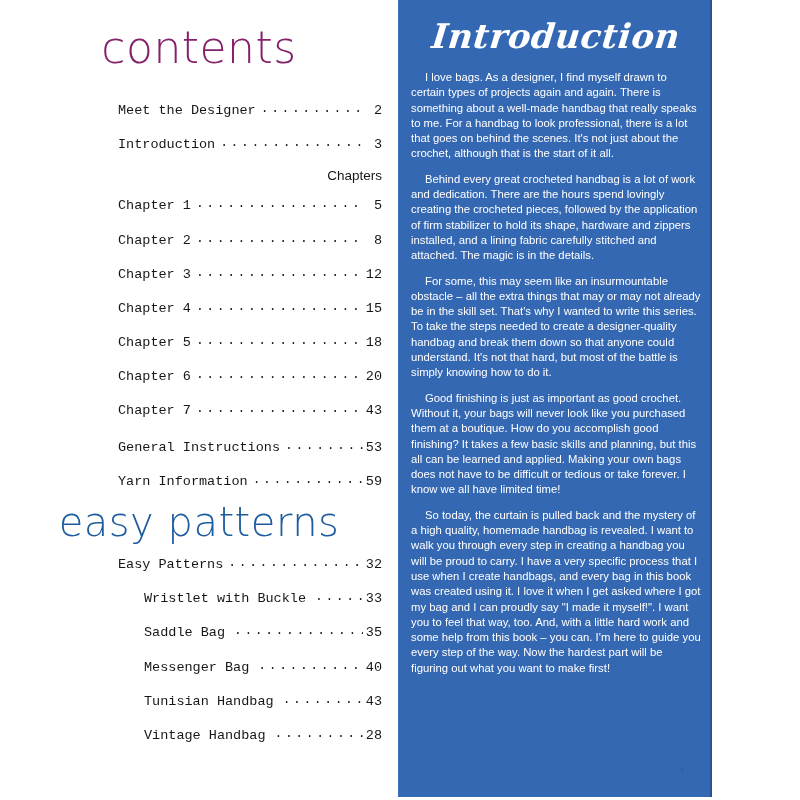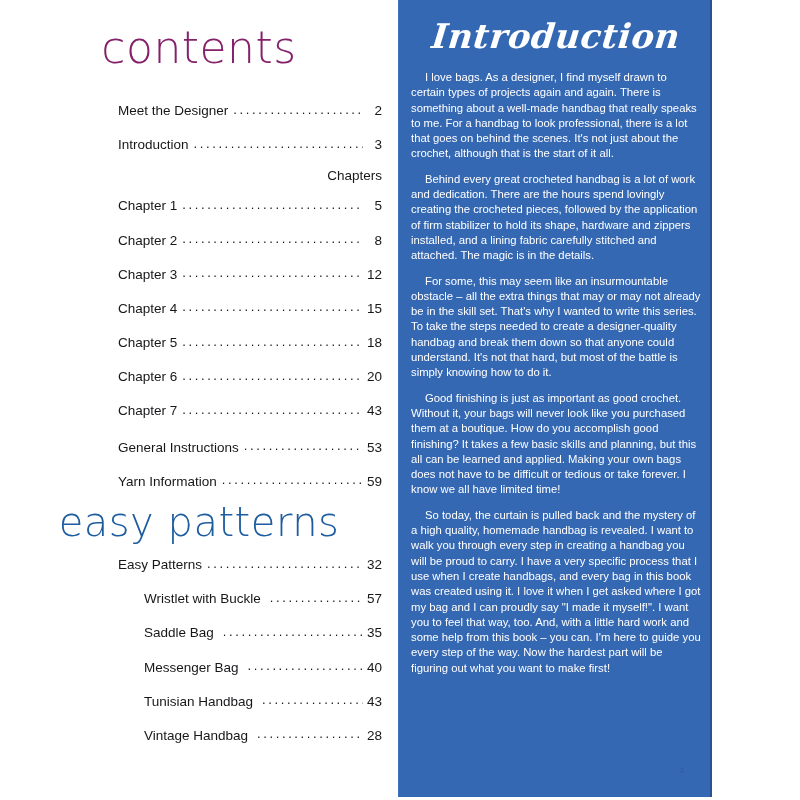--- a/index.html
+++ b/index.html
@@ -50,22 +50,22 @@
   .toc-block {
     position: absolute;
     left: 118px;
     width: 264px;
   }
   #toc-main { top: 104px; }
   #toc-easy { top: 558px; }
 
   .toc-row {
     display: flex;
-    align-items: flex-end;
-    font-family: Liberation Sans, sans-serif;
+    align-items: flex-start;
+    font-family: Liberation Mono, monospace;
     font-size: 13.5px;
     color: #17171a;
     white-space: nowrap;
     line-height: 1.05;
   }
   .toc-row.gap-top { margin-top: 20px; }
   .toc-label { flex: 0 0 auto; }
   .toc-dots {
     flex: 1 1 auto;
     overflow: hidden;
@@ -220,21 +220,21 @@
     <div class="toc-block" id="toc-easy">
       <div id="toc-easy-entries">
           <div class="toc-row">
             <span class="toc-label">Easy Patterns</span>
             <span class="toc-dots">................................................................</span>
             <span class="toc-page">32</span>
           </div>
           <div class="toc-row toc-sub gap-top">
             <span class="toc-label">Wristlet with Buckle</span>
             <span class="toc-dots">................................................................</span>
-            <span class="toc-page">57</span>
+            <span class="toc-page">33</span>
           </div>
           <div class="toc-row toc-sub gap-top">
             <span class="toc-label">Saddle Bag</span>
             <span class="toc-dots">................................................................</span>
             <span class="toc-page">35</span>
           </div>
           <div class="toc-row toc-sub gap-top">
             <span class="toc-label">Messenger Bag</span>
             <span class="toc-dots">................................................................</span>
             <span class="toc-page">40</span>

